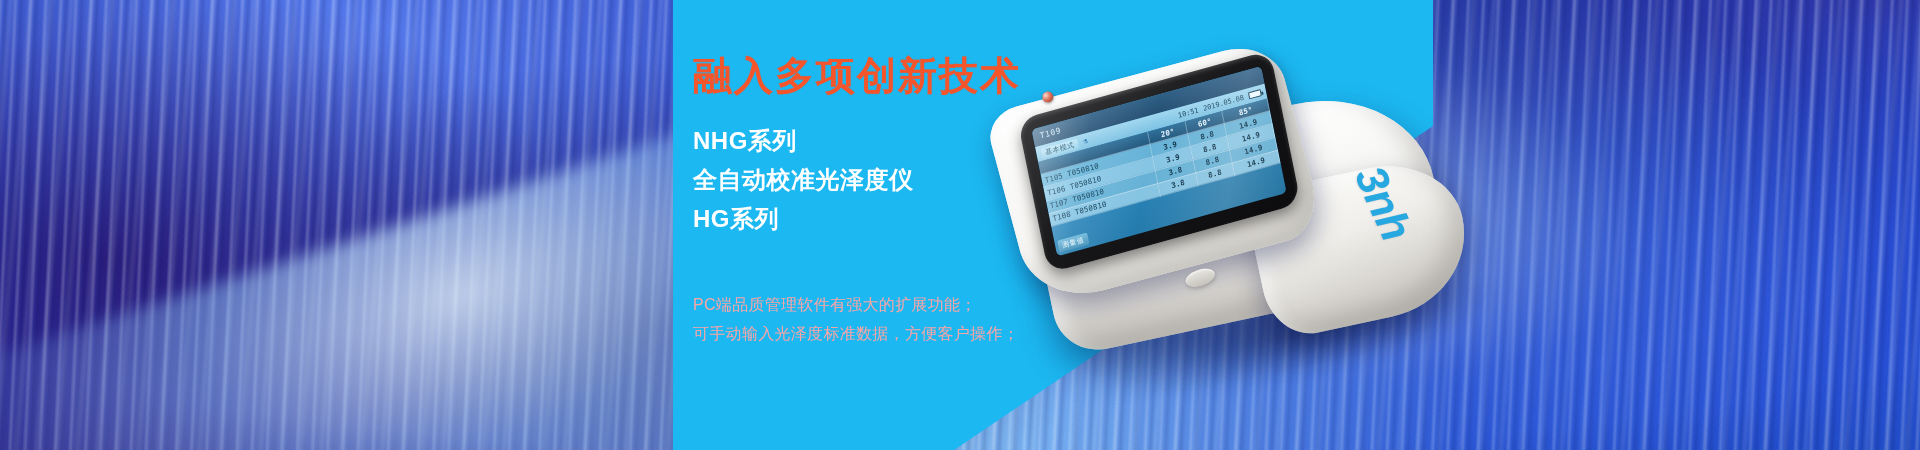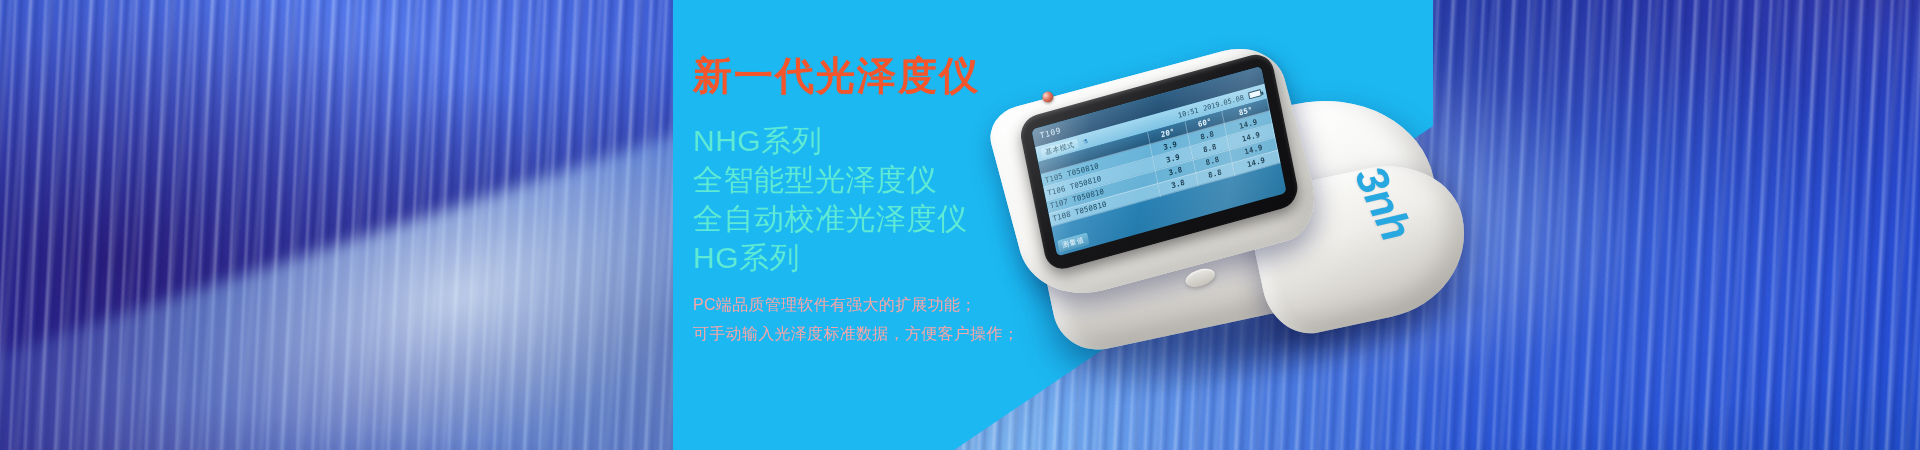--- a/index.html
+++ b/index.html
@@ -120,24 +120,24 @@
     color: #f4552b;
     white-space: nowrap;
     text-shadow: 0 0 1px rgba(244,85,43,.5);
   }
   .sub-list {
     position: absolute;
     left: 0; top: 121px;
     white-space: nowrap;
   }
   .sub-line {
-    color: #5eead4;
-    font-size: 30px;
+    color: #ffffff;
+    font-size: 24px;
     line-height: 39px;
-    font-weight: 400;
+    font-weight: 700;
     letter-spacing: .5px;
   }
   .bullets {
     position: absolute;
     left: 0; top: 290px;
     white-space: nowrap;
   }
   .bullet-line {
     color: #fca5a5;
     font-size: 16px;
@@ -335,25 +335,24 @@
   <div class="strands"></div>
   <div class="strands2"></div>
   <div class="sweep-light"></div>
   <div class="sweep-light2"></div>
   <div class="vignette"></div>
 
   <div class="cyan-panel"></div>
 
   <div class="content">
 
-    <div class="headline">新一代光泽度仪</div>
+    <div class="headline">融入多项创新技术</div>
 
     <div class="sub-list">
       <div class="sub-line">NHG系列</div>
-      <div class="sub-line">全智能型光泽度仪</div>
       <div class="sub-line">全自动校准光泽度仪</div>
       <div class="sub-line">HG系列</div>
     </div>
 
     <div class="bullets">
       <div class="bullet-line">PC端品质管理软件有强大的扩展功能；</div>
       <div class="bullet-line">可手动输入光泽度标准数据，方便客户操作；</div>
     </div>
   </div>
 

